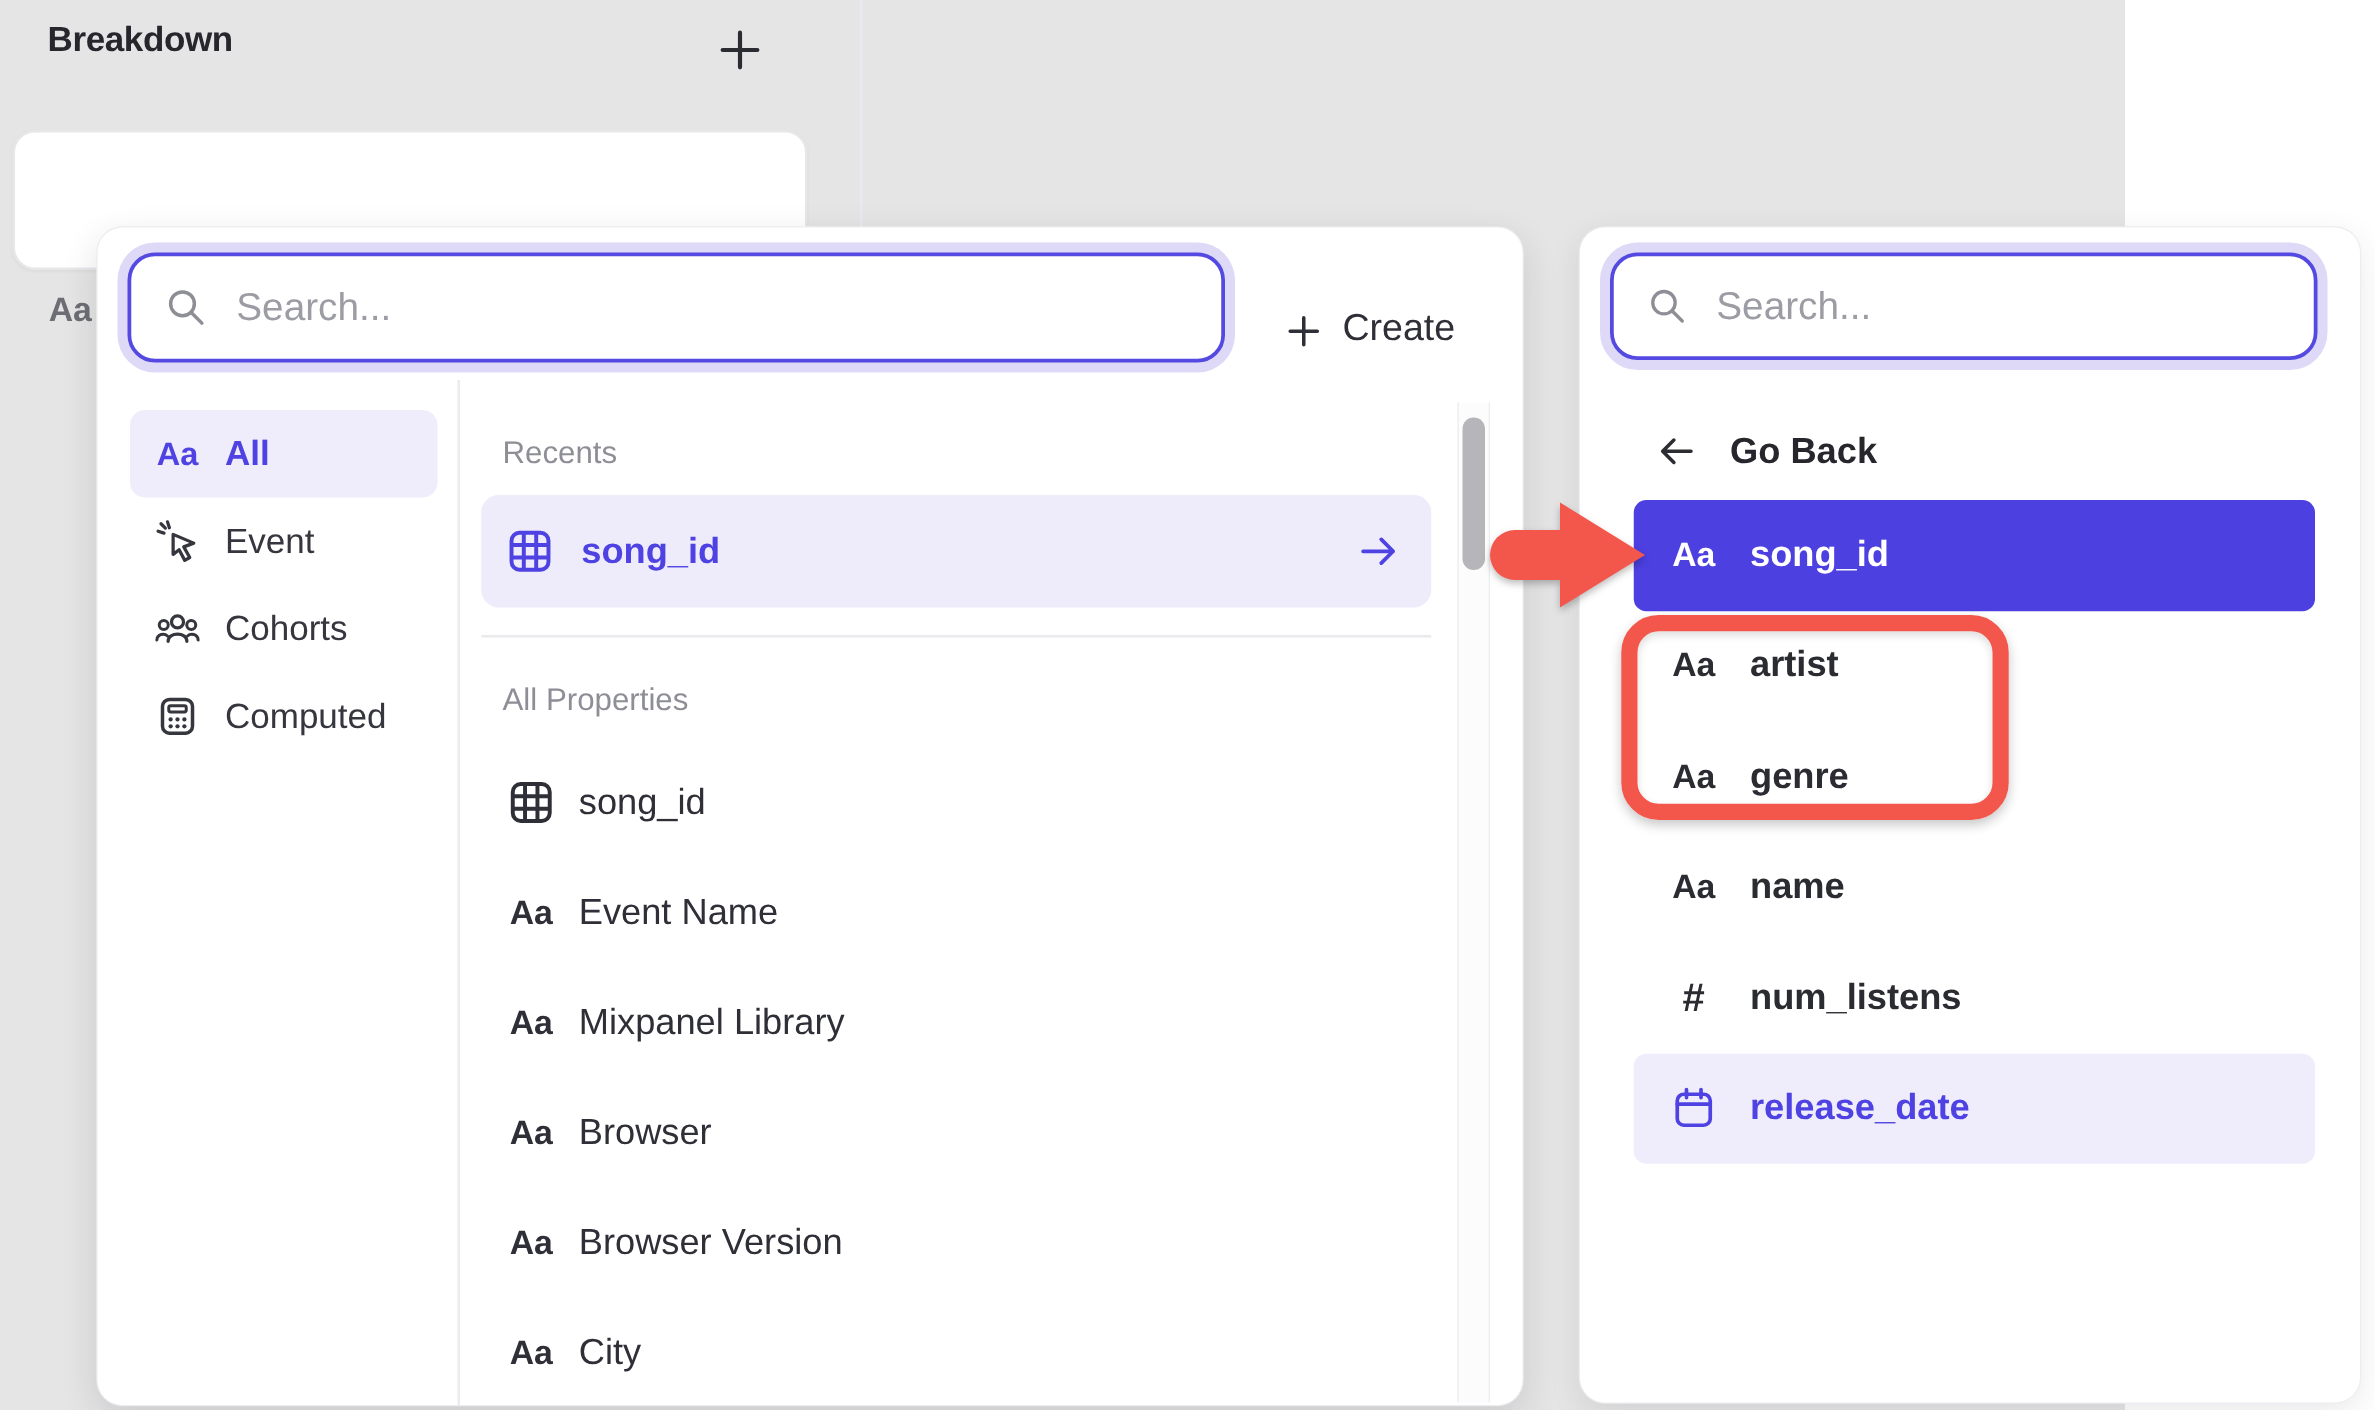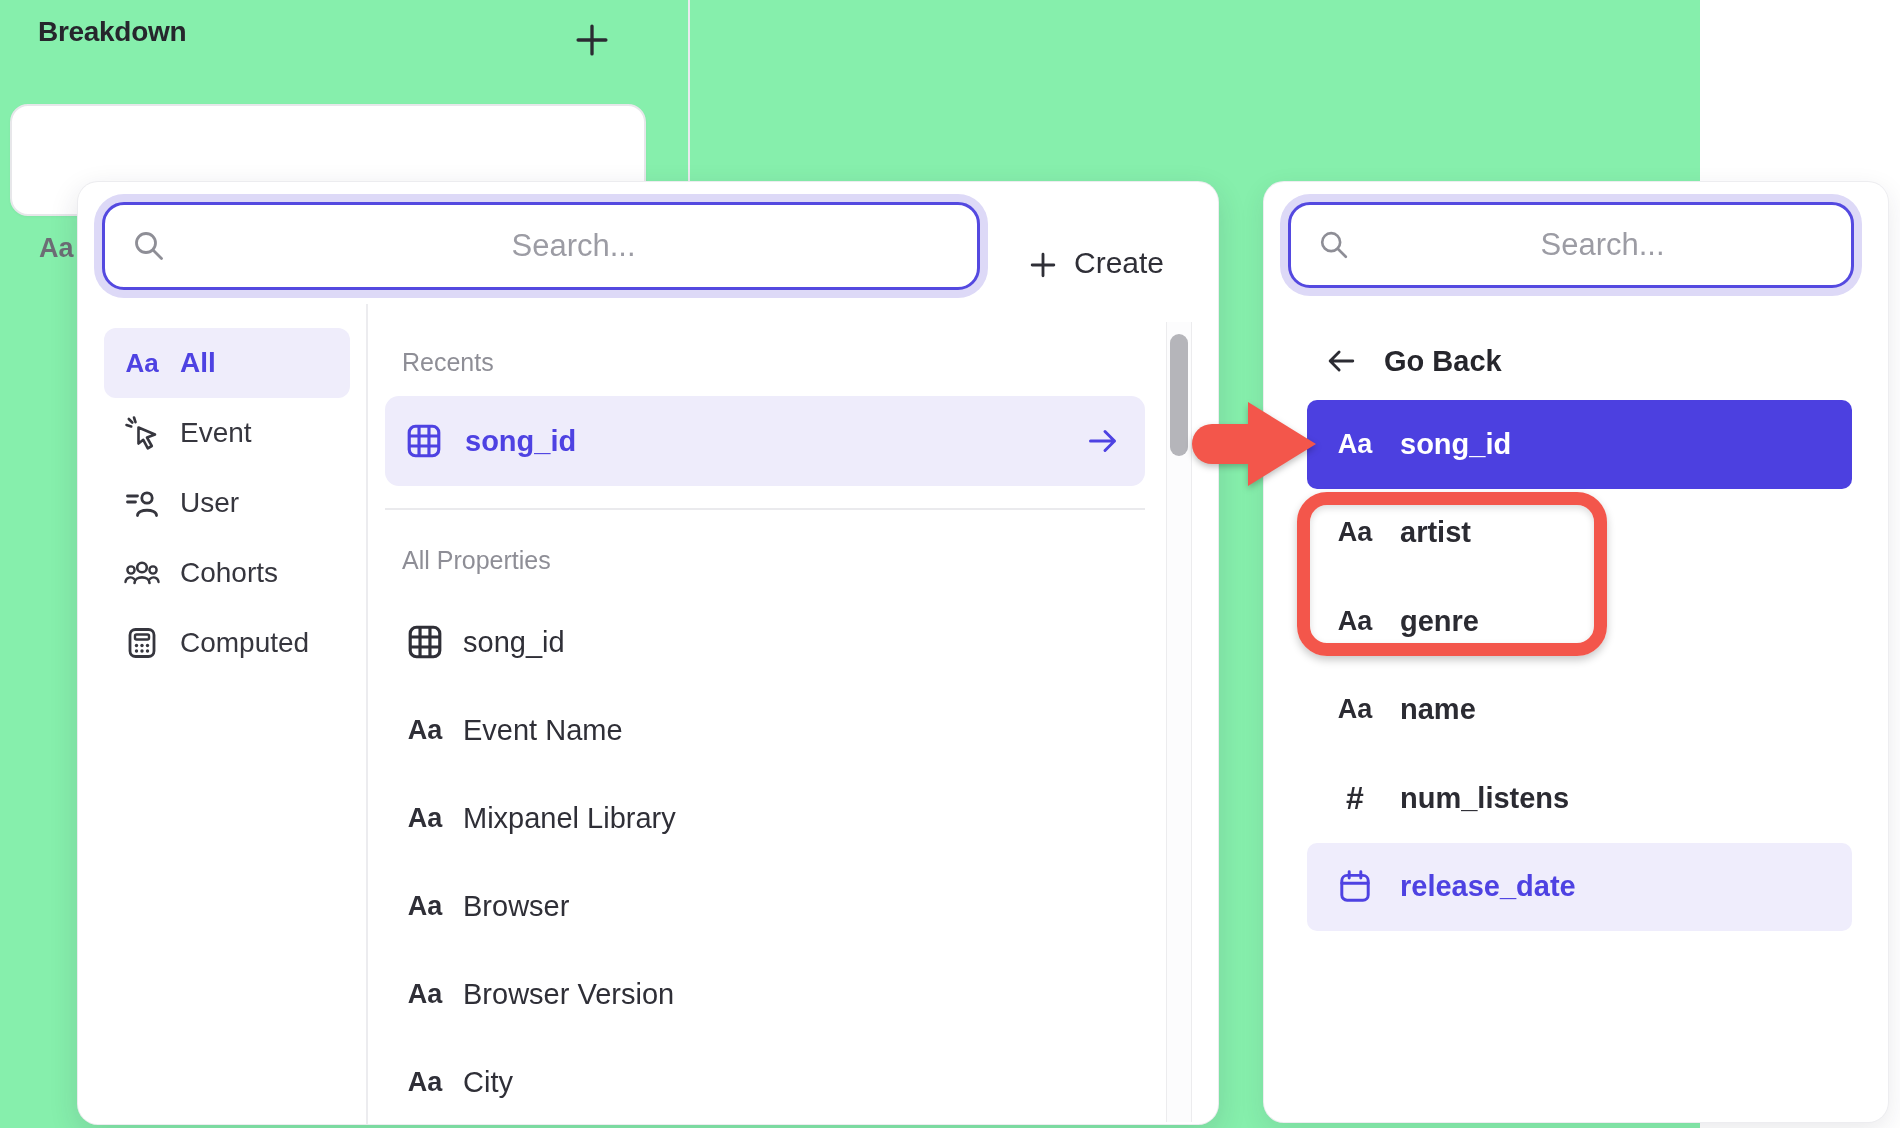--- a/index.html
+++ b/index.html
@@ -1,18 +1,18 @@
 <!DOCTYPE html>
 <html><head>
 <meta charset="utf-8">
 <style>
   * { box-sizing: border-box; margin: 0; padding: 0; }
   html, body { width: 1900px; height: 1128px; overflow: hidden; background: #ffffff;
     font-family: "Liberation Sans", sans-serif; }
-  .stage { position: relative; width: 1700px; height: 1128px; background: #86efac; }
+  .stage { position: relative; width: 1700px; height: 1128px; background: #e5e5e5; }
 
   
   .bd-title { position: absolute; left: 38px; top: 16px; font-size: 28px; font-weight: 700;
     color: #26262c; letter-spacing: -0.3px; }
   .hdr-plus { position: absolute; left: 572px; top: 20px; width: 40px; height: 40px;
     color: #2b2b32; cursor: pointer; }
   .top-vdiv { position: absolute; left: 688px; top: 0; width: 2px; height: 182px; background: #eaeaee; }
 
   
   .chip-card { position: absolute; left: 10px; top: 104px; width: 636px; height: 112px;
@@ -30,21 +30,21 @@
     box-shadow: 0 0 0 1px #ececef, 0 10px 30px rgba(35,35,60,0.14); }
   .panel.main { left: 78px; top: 182px; width: 1140px; height: 942px; }
   .panel.detail { left: 1264px; top: 182px; width: 624px; height: 940px;
     box-shadow: 0 0 0 1px #ededf0, 0 8px 26px rgba(35,35,60,0.10); }
 
   
   .searchbox { position: absolute; display: flex; align-items: center; gap: 22px;
     border: 3px solid #5449e0; border-radius: 22px; background: #fff; padding-left: 26px;
     box-shadow: 0 0 0 8px #ddd9f7; }
   .searchbox input { flex: 1; border: none; outline: none; font-family: "Liberation Sans", sans-serif;
-    font-size: 31px; color: #2f2f37; background: transparent; min-width: 0; padding-right: 19px; text-align: center; }
+    font-size: 31px; color: #2f2f37; background: transparent; min-width: 0; padding-right: 19px; }
   .searchbox input::placeholder { color: #9c9ca4; }
   .main-search { left: 24px; top: 20px; width: 878px; height: 88px; }
   .detail-search { left: 24px; top: 20px; width: 566px; height: 86px; }
 
   .create-btn { position: absolute; left: 950px; top: 28px; height: 70px; display: flex;
     align-items: flex-end; gap: 16px; font-size: 30px; font-weight: 500; color: #2f2f37; cursor: pointer; }
 
   
   .cats { position: absolute; left: 26px; top: 146px; width: 246px; }
   .cat { height: 70px; display: flex; align-items: center; gap: 20px; padding-left: 20px;
@@ -159,30 +159,20 @@
           <svg viewBox="0 0 36 36" width="36" height="36">
             <path d="M14.5 12.5 L31 19.5 L23 22.5 L27.8 31 L23.8 33.3 L19.3 24.8 L14.5 28.5 Z" stroke="#36363e" stroke-width="2.6" stroke-linejoin="round" fill="none"></path>
             <path d="M10 2.5 L11.5 7.2 M2.5 10 L7.2 11.5 M4.8 4 L8.3 7.5" stroke="#36363e" stroke-width="2.6" stroke-linecap="round"></path>
           </svg>
         </span>
         <span>Event</span>
       </div>
       <div class="cat">
         <span class="cicon">
           <svg viewBox="0 0 36 36" width="36" height="36">
-            <path d="M3.5 11 H13.5 M3.5 17 H11.5" stroke="#36363e" stroke-width="2.8" stroke-linecap="round"></path>
-            <circle cx="23" cy="13" r="5.2" stroke="#36363e" stroke-width="2.8" fill="none"></circle>
-            <path d="M13.5 30.5 C13.5 23.5 32.5 23.5 32.5 30.5" stroke="#36363e" stroke-width="2.8" stroke-linecap="round" fill="none"></path>
-          </svg>
-        </span>
-        <span>User</span>
-      </div>
-      <div class="cat">
-        <span class="cicon">
-          <svg viewBox="0 0 36 36" width="36" height="36">
             <circle cx="18" cy="12.5" r="4.8" stroke="#36363e" stroke-width="2.6" fill="none"></circle>
             <path d="M10.5 28 C10.5 20.5 25.5 20.5 25.5 28" stroke="#36363e" stroke-width="2.6" stroke-linecap="round" fill="none"></path>
             <circle cx="7" cy="15" r="3.6" stroke="#36363e" stroke-width="2.4" fill="none"></circle>
             <path d="M1.5 27 C1.8 22 7.5 21.4 10 23.8" stroke="#36363e" stroke-width="2.4" stroke-linecap="round" fill="none"></path>
             <circle cx="29" cy="15" r="3.6" stroke="#36363e" stroke-width="2.4" fill="none"></circle>
             <path d="M34.5 27 C34.2 22 28.5 21.4 26 23.8" stroke="#36363e" stroke-width="2.4" stroke-linecap="round" fill="none"></path>
           </svg>
         </span>
         <span>Cohorts</span>
       </div>

